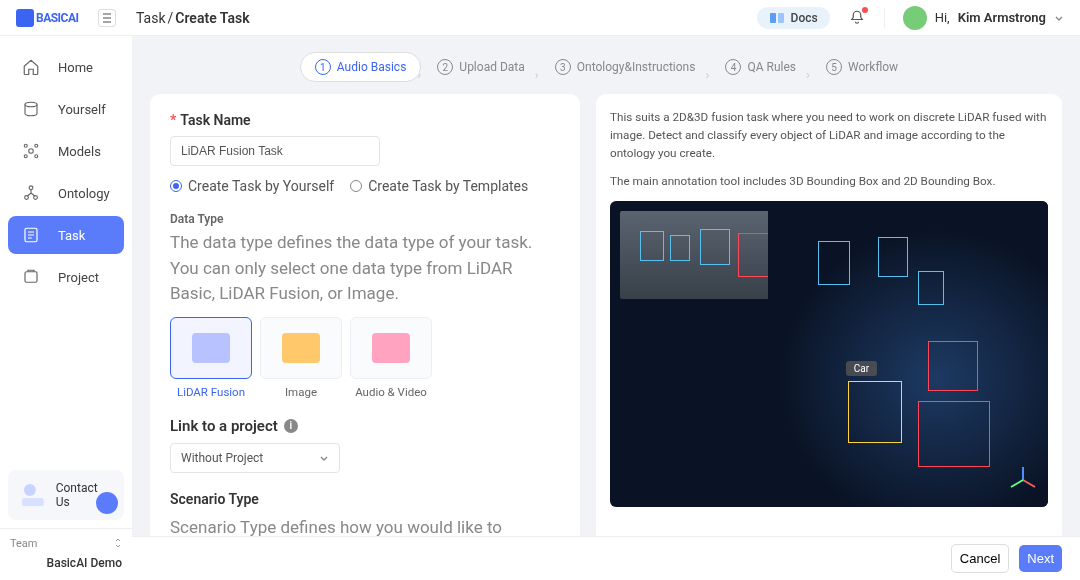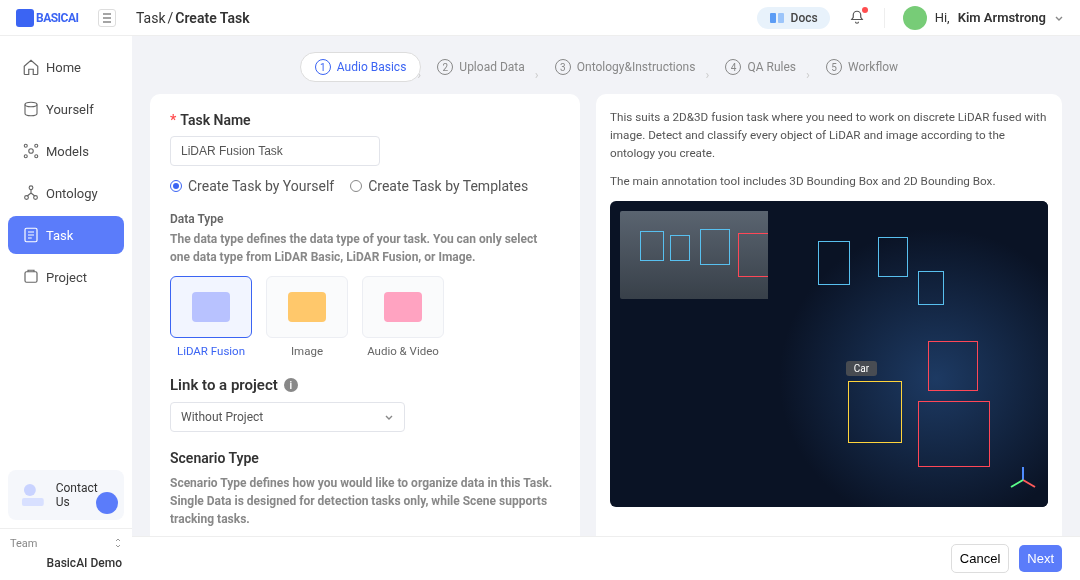--- a/index.html
+++ b/index.html
@@ -56,21 +56,21 @@
   .avatar { width:24px;height:24px; border-radius:50%; background:#7c7; }
   .user .name { font-weight:600; }
 
   
   .sidebar {
     position:absolute; left:0; top:36px; bottom:0; width:132px;
     background:#fff; display:flex; flex-direction:column;
     padding-top:10px;
   }
   .nav-item {
-    display:flex; align-items:center; gap:6px;
+    display:flex; align-items:center; gap:18px;
     padding:10px 14px; margin:2px 8px; border-radius:8px;
     cursor:pointer; font-size:13px; color:#444;
   }
   .nav-item.active { background:#5b7cfa; color:#fff; }
   .nav-icon { width:18px; height:18px; display:flex; align-items:center; justify-content:center;}
   .contact-card {
     margin-top:auto; margin:auto 8px 8px 8px; background:#f5f7fb;
     border-radius:8px; padding:10px 10px; font-size:12px;
     display:flex; align-items:center; gap:8px; position:relative;
   }
@@ -123,23 +123,23 @@
     width:210px; padding:7px 10px; border:1px solid #e2e4ea; border-radius:4px;
     font-size:12px; color:#555;
   }
   .radio-row { display:flex; gap:16px; margin-top:12px; font-size:14px; color:#555;}
   .radio { display:flex; align-items:center; gap:6px; cursor:pointer; }
   .radio .dot { width:12px;height:12px; border:1px solid #888; border-radius:50%; position:relative;}
   .radio.sel .dot { border-color:#3B64F3; }
   .radio.sel .dot::after { content:''; position:absolute; inset:2px; background:#3B64F3; border-radius:50%; }
 
   .label-heading { font-size:12px; color:#666; font-weight:600; margin-top:18px; margin-bottom:4px; }
-  .help-text { font-size:12px; color:#888; line-height:1.5; margin-bottom:10px;font-weight:bold; }
-
-  .card-row { display:flex; gap:14px; }
+  .help-text { font-size:17px; color:#888; line-height:1.5; margin-bottom:10px; }
+
+  .card-row { display:flex; gap:8px; }
   .option-card {
     width:82px; text-align:center; font-size:11.5px; color:#666; cursor:pointer;
   }
   .option-card .thumb {
     width:82px; height:62px; background:#fafbfc; border:1px solid #eceef3;
     border-radius:6px; display:flex; align-items:center; justify-content:center;
     margin-bottom:6px;
   }
   .option-card.sel .thumb { border:1.5px solid #3B64F3; background:#f2f5ff; }
   .option-card.sel { color:#3B64F3; }
@@ -148,21 +148,21 @@
   .folder.purple{ background:#b8c2ff; }
   .folder.orange{ background:#ffc86b; }
   .folder.pink{ background:#ffa3c1; }
 
   .link-title {
     font-size:15px; font-weight:600; margin-top:18px; display:flex; align-items:center; gap:6px;
   }
   .info-dot { width:14px;height:14px; border-radius:50%; background:#888; color:#fff;
     font-size:10px; display:inline-flex; align-items:center; justify-content:center;}
   .select {
-    margin-top:8px; width:235px; padding:7px 10px; border:1px solid #e2e4ea;
+    margin-top:8px; width:170px; padding:7px 10px; border:1px solid #e2e4ea;
     border-radius:4px; font-size:12px; color:#555; background:#fff;
     display:flex; justify-content:space-between; align-items:center; cursor:pointer;
   }
 
   
   .preview-text { font-size:11.7px; color:#555; line-height:1.55; margin-bottom:10px;}
   .preview-img {
     width:100%; height:306px; border-radius:6px; background:#0a1325;
     position:relative; overflow:hidden;
   }

